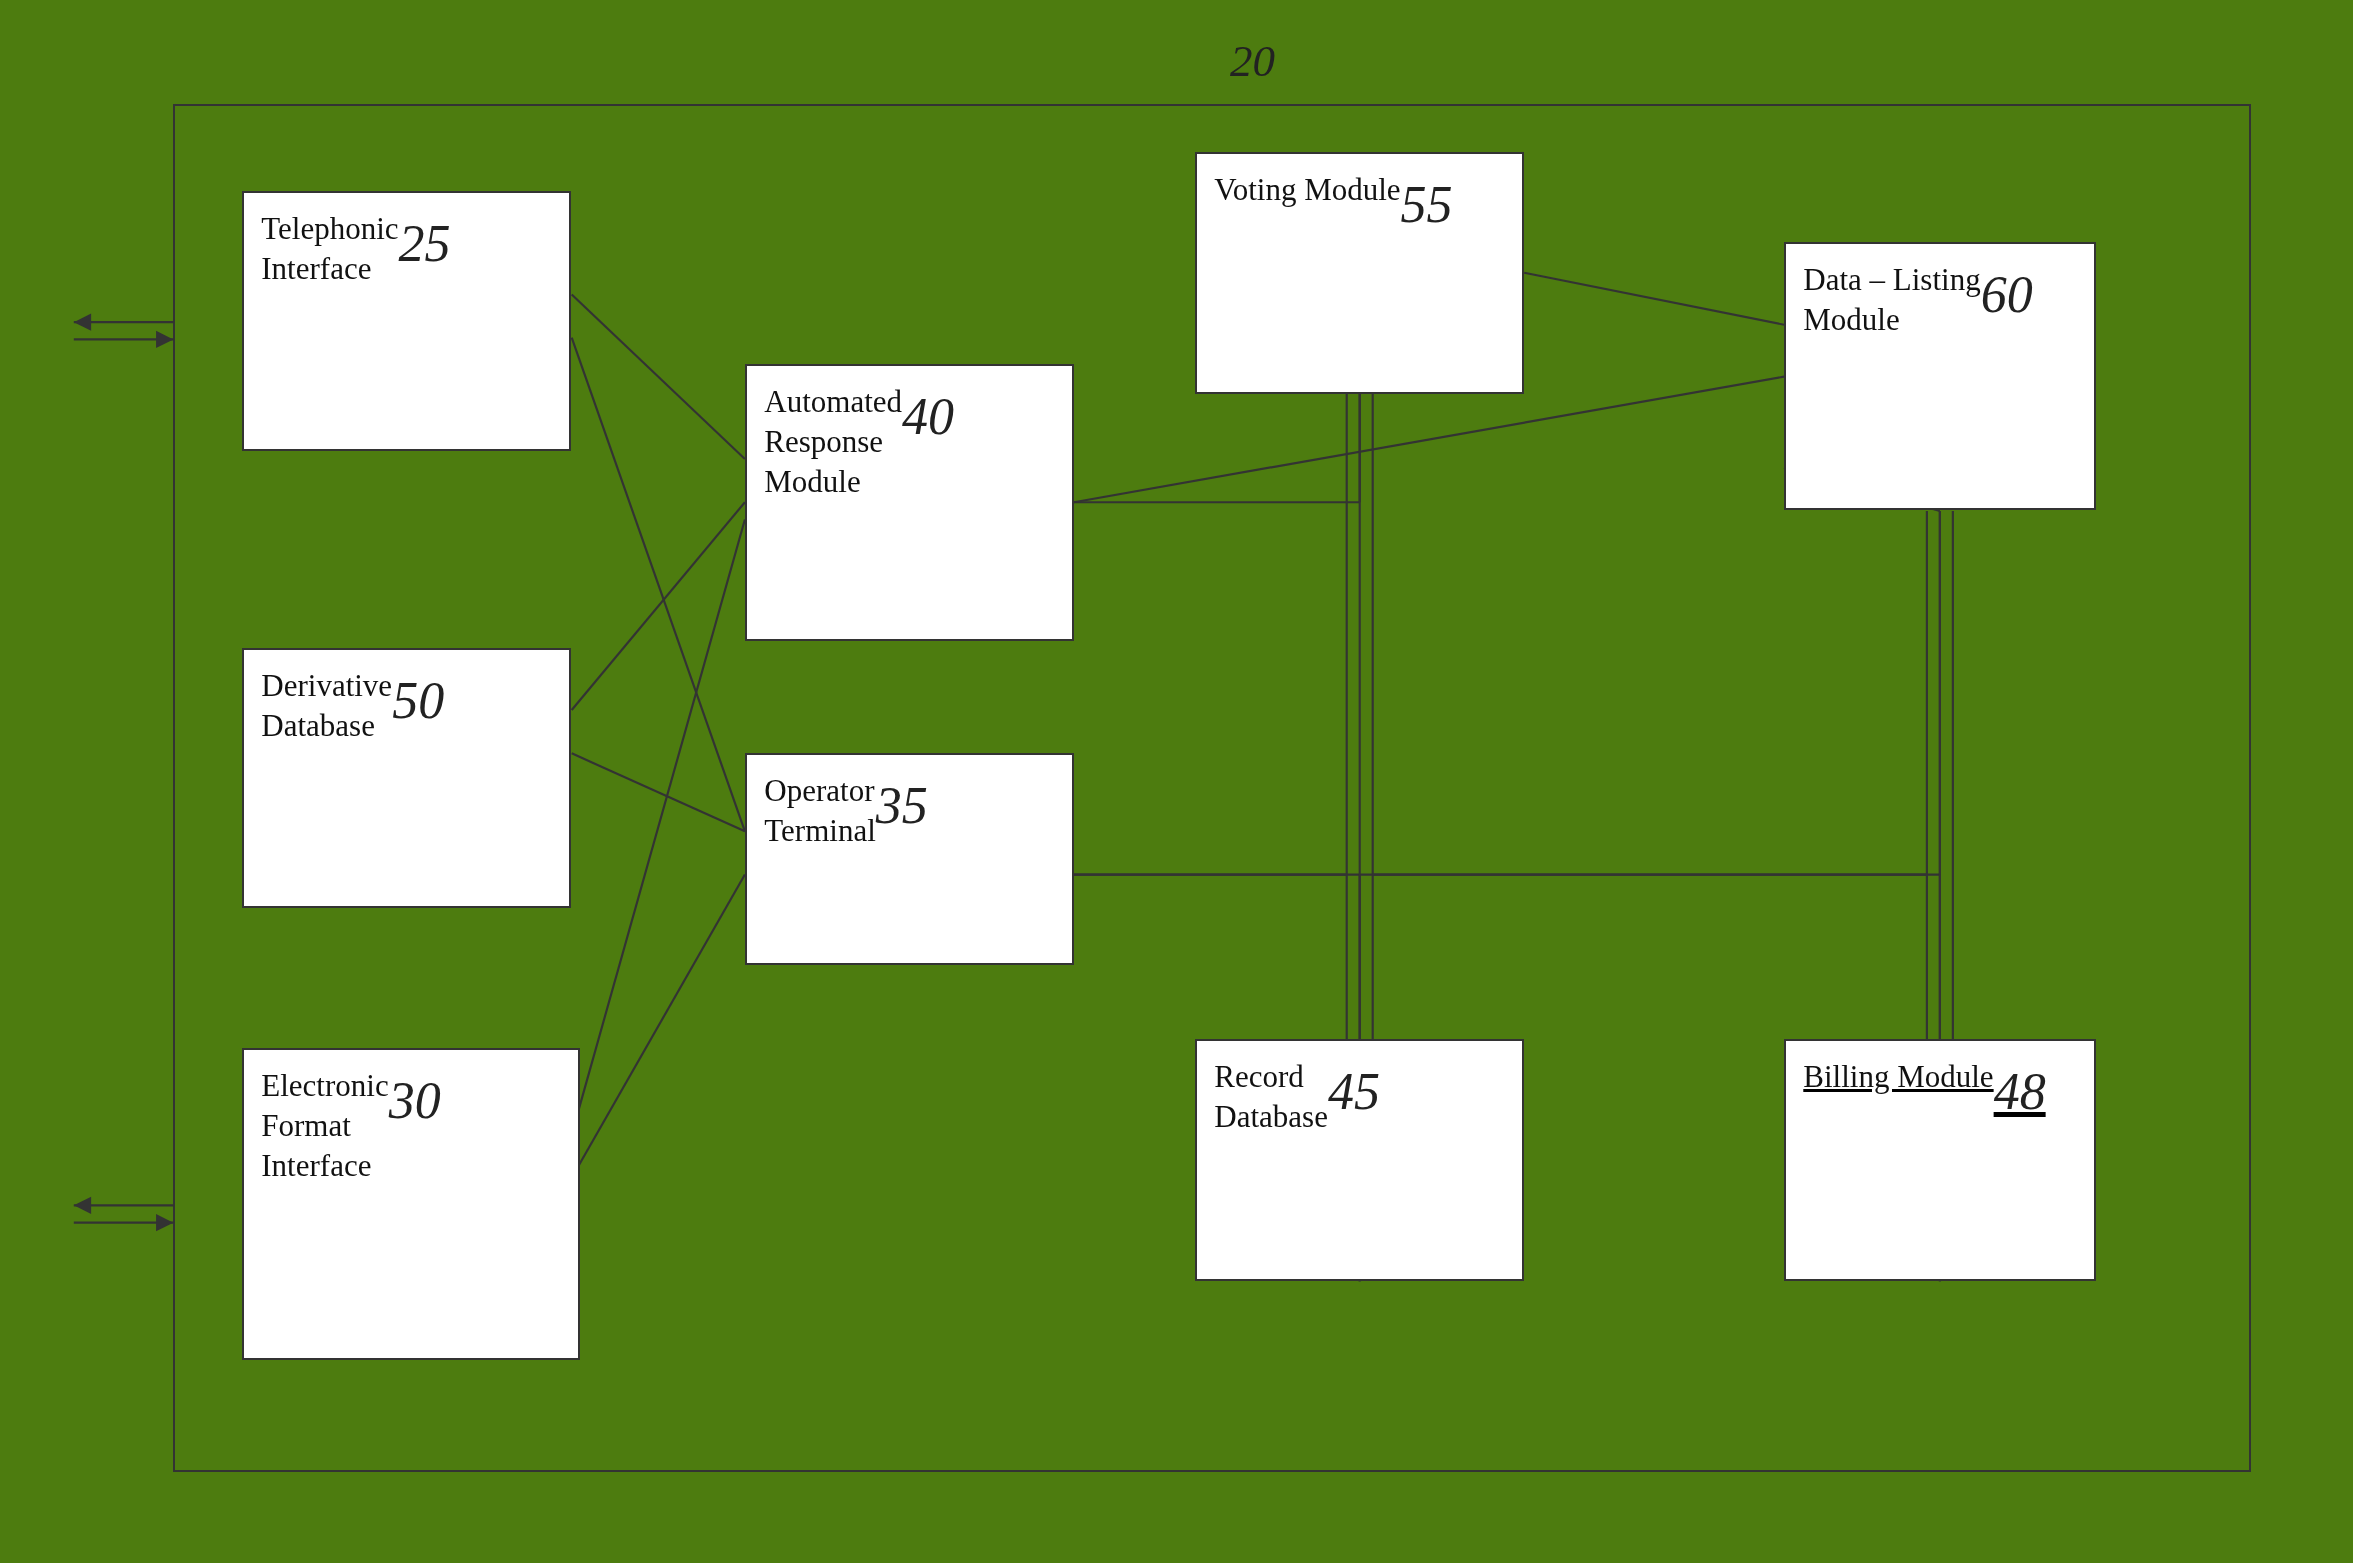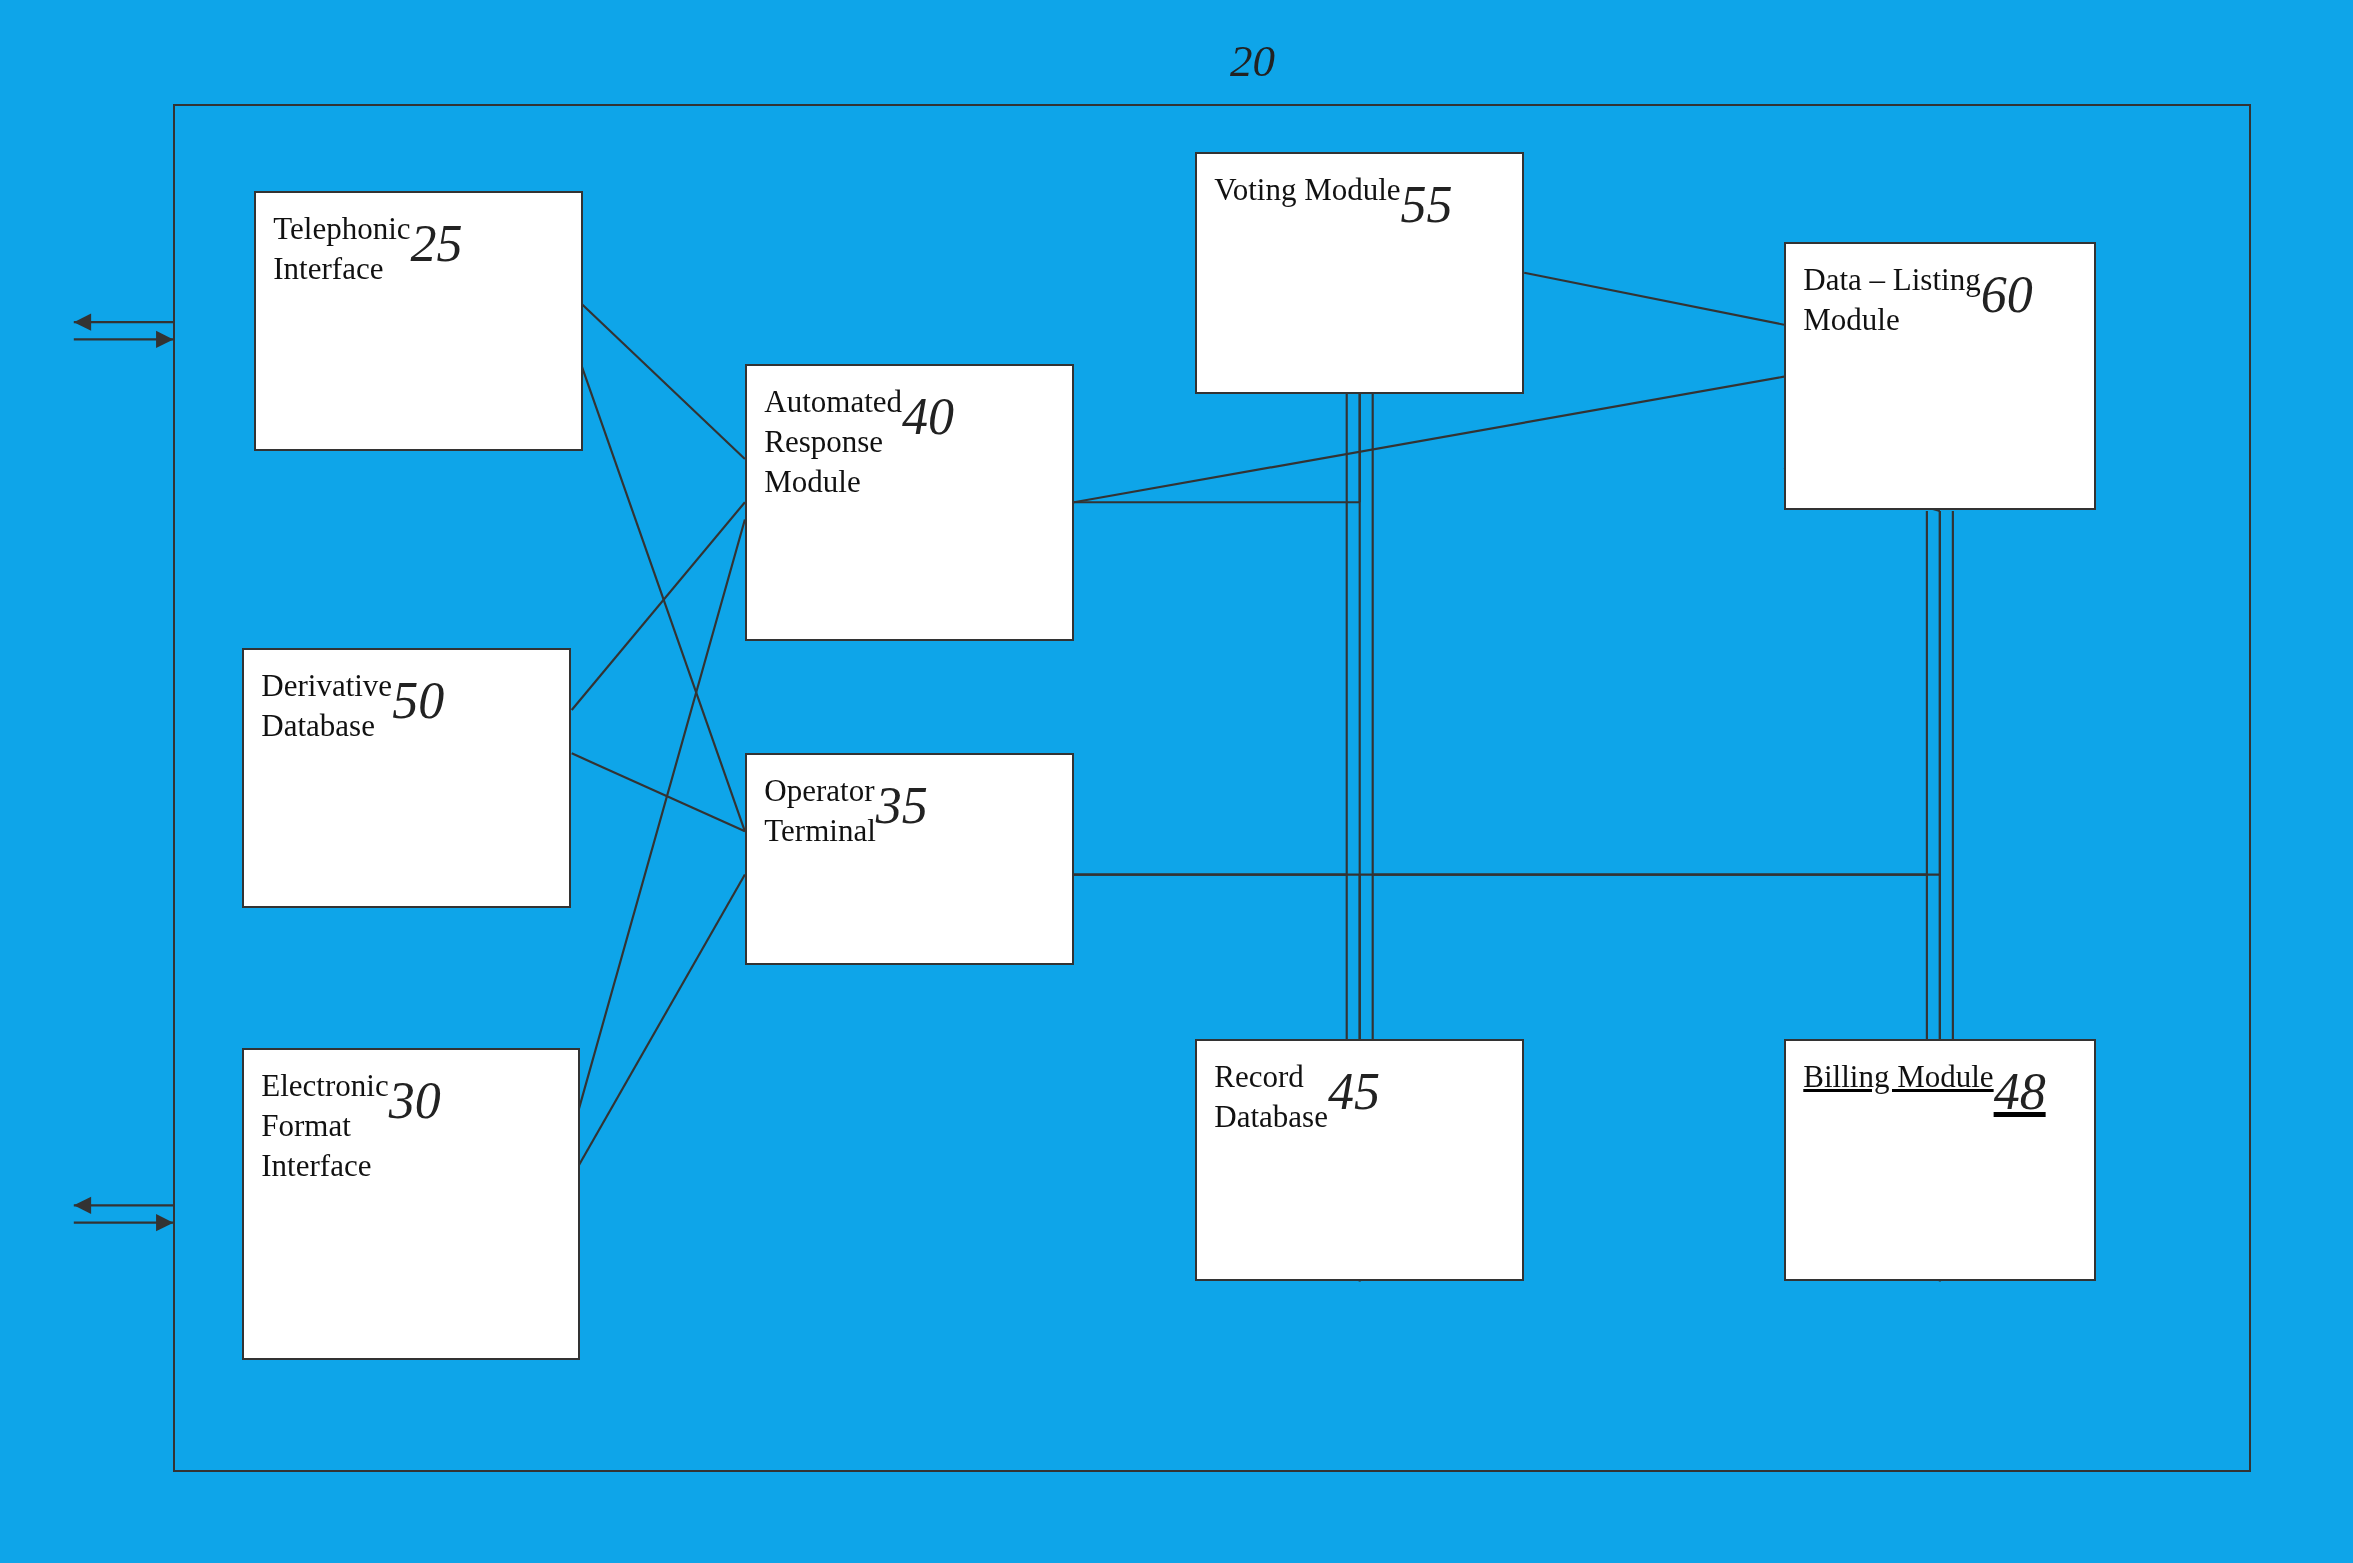--- a/index.html
+++ b/index.html
@@ -8,21 +8,21 @@
       width: 2354px;
       height: 1563px;
       font-family: 'Georgia', serif;
       position: relative;
       overflow: hidden;
     }
 
     .page {
       width: 2354px;
       height: 1563px;
-      background: #0ea5e9;
+      background: #4d7c0f;
       position: relative;
     }
 
     
     .diagram-label {
       position: absolute;
       top: 35px;
       left: 1230px;
       font-size: 45px;
       font-style: italic;
@@ -138,21 +138,21 @@
     <line x1="1585" y1="455" x2="1585" y2="1200" stroke="#333" stroke-width="2.5"></line>
 
     <line x1="2225" y1="590" x2="2225" y2="1200" stroke="#333" stroke-width="2.5"></line>
     <line x1="2255" y1="590" x2="2255" y2="1200" stroke="#333" stroke-width="2.5"></line>
 
     <line x1="1240" y1="1010" x2="1555" y2="1010" stroke="#333" stroke-width="2.5"></line>
     <line x1="1585" y1="1010" x2="2225" y2="1010" stroke="#333" stroke-width="2.5"></line>
 
   </svg>
 
-  <div class="box" style="top:191px; left:242px; width:329px; height:260px;margin-left:12px;">
+  <div class="box" style="top:191px; left:242px; width:329px; height:260px;">
     <span class="box-title">Telephonic<br>Interface</span>
     <span class="box-number">25</span>
   </div>
 
   <div class="box" style="top:624px; left:242px; width:329px; height:260px;margin-top:24px;">
     <span class="box-title">Derivative<br>Database</span>
     <span class="box-number">50</span>
   </div>
 
   <div class="box" style="top:1048px; left:242px; width:338px; height:312px;">

